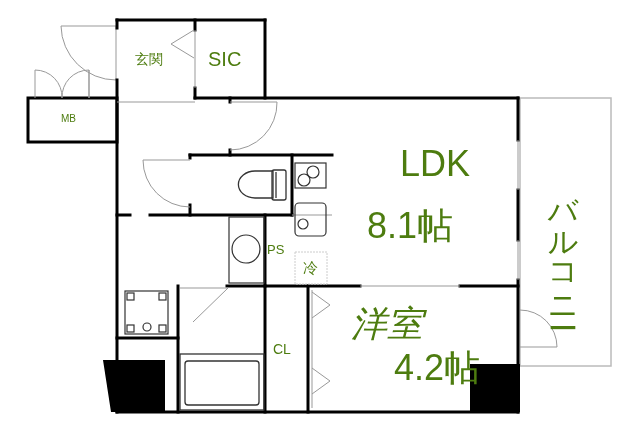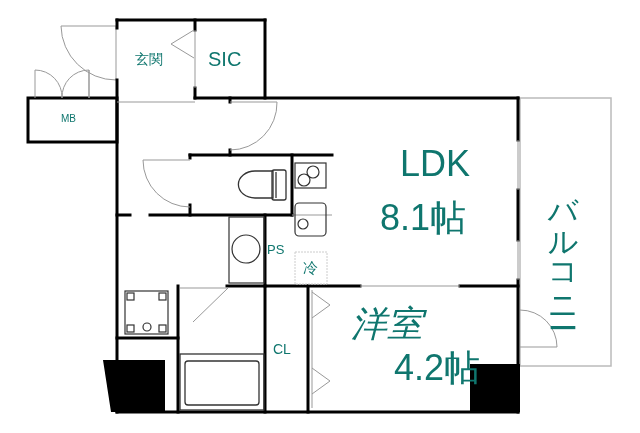--- a/index.html
+++ b/index.html
@@ -1,18 +1,18 @@
 <!DOCTYPE html>
 <html><head>
 <meta charset="utf-8">
 <style>
   html, body { margin: 0; padding: 0; background: #ffffff; }
   body { width: 640px; height: 433px; position: relative; overflow: hidden; }
   #plan { position: absolute; left: 0; top: 0; }
-  .lbl { position: absolute; font-family: "Liberation Sans", "DejaVu Sans", sans-serif; color: #0f766e; white-space: nowrap; text-align: center; line-height: 1; }
+  .lbl { position: absolute; font-family: "Liberation Sans", "DejaVu Sans", sans-serif; color: #4d7c0f; white-space: nowrap; text-align: center; line-height: 1; }
   .lbl-sm { font-size: 14px; }
   .lbl-md { font-size: 20px; }
   .lbl-big { font-size: 36px; }
   .vert { writing-mode: vertical-rl; font-size: 30px; letter-spacing: 0px; }
 </style>
 </head>
 <body>
 
 <svg id="plan" width="640" height="433" viewBox="0 0 640 433" xmlns="http://www.w3.org/2000/svg">
 
@@ -135,19 +135,19 @@
   </g>
 
   <polygon points="103,360 165,360 165,412 111,412" fill="#000"></polygon>
   <rect x="470" y="364" width="50" height="48" fill="#000"></rect>
 </svg>
 
 <div class="lbl lbl-sm" style="left:135px;top:52px;">玄関</div>
 <div class="lbl lbl-md" style="left:208px;top:49px;">SIC</div>
 <div class="lbl lbl-sm" style="left:61px;top:114px;font-size:10px;">MB</div>
 <div class="lbl lbl-big" style="left:400px;top:146px;">LDK</div>
-<div class="lbl lbl-big" style="left:367px;top:200px;margin-left:13px;">8.1帖</div>
+<div class="lbl lbl-big" style="left:367px;top:208px;">8.1帖</div>
 <div class="lbl lbl-big" style="left:351px;top:306px;font-style:italic;">洋室</div>
 <div class="lbl lbl-big" style="left:346px;top:350px;margin-left:48px;">4.2帖</div>
 <div class="lbl vert" style="left:548px;top:177px;">バルコニー</div>
 <div class="lbl lbl-sm" style="left:267px;top:243px;font-size:13px;">PS</div>
 <div class="lbl lbl-sm" style="left:303px;top:260px;font-size:15px;">冷</div>
 <div class="lbl lbl-md" style="left:273px;top:342px;font-size:14px;">CL</div>
 
 </body></html>

